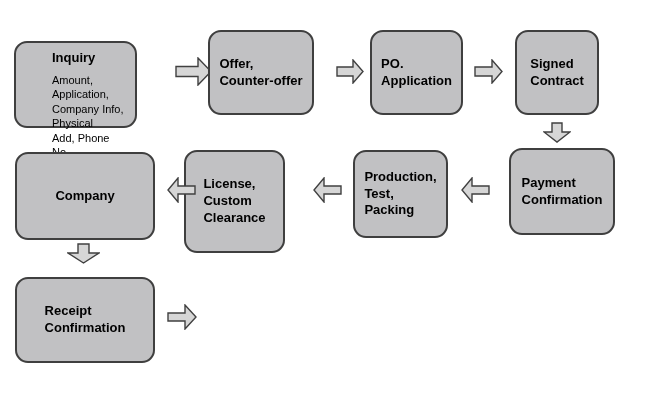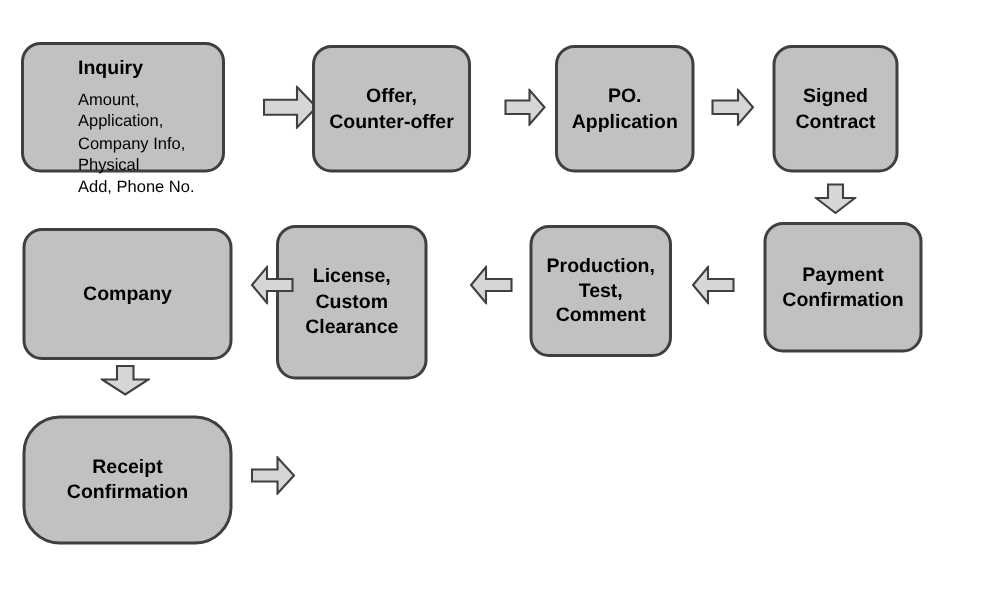--- a/index.html
+++ b/index.html
@@ -24,21 +24,20 @@
     background:var(--node-fill);
     border:2px solid var(--node-border);
     border-radius:13px;
     font-size:13px;
     line-height:1.3;
   }
   .node.center{
     display:flex;
     align-items:center;
     justify-content:center;
-    text-align:center;
     font-weight:bold;
     white-space:pre-line;
   }
   .node.detail{
     padding:7px 10px;
     text-align:left;
   }
   .node.detail .node-title{
     font-weight:bold;
     margin-bottom:6px;
@@ -56,21 +55,21 @@
     stroke:var(--arrow-border);
     stroke-width:1.4;
     stroke-linejoin:miter;
   }
 </style>
 </head>
 <body>
 
 <div class="canvas">
 
-  <div class="node detail" style="left:14px;top:28px;width:136px;height:87px;padding-left:36px;">
+  <div class="node detail" style="left:14px;top:41px;width:123px;height:87px;padding-left:36px;">
     <div class="node-title">Inquiry</div>
     <div class="node-body">Amount, Application,
 Company Info, Physical
 Add, Phone No.</div>
   </div>
 
   <span class="arrow" style="left:175px;top:57px;">
     <svg width="37" height="29" viewBox="0 0 37 29">
       <polygon points="1,9.5 23,9.5 23,1 36,14.5 23,28 23,19.5 1,19.5"></polygon>
     </svg>
@@ -107,21 +106,21 @@
 Confirmation</div>
 
   <span class="arrow" style="left:461px;top:177px;">
     <svg width="29" height="26" viewBox="0 0 29 26">
       <polygon points="28,9 11,9 11,1 1,13 11,25 11,17 28,17"></polygon>
     </svg>
   </span>
 
   <div class="node center" style="left:353px;top:150px;width:95px;height:88px;">Production,
 Test,
-Comment</div>
+Packing</div>
 
   <span class="arrow" style="left:313px;top:177px;">
     <svg width="29" height="26" viewBox="0 0 29 26">
       <polygon points="28,9 11,9 11,1 1,13 11,25 11,17 28,17"></polygon>
     </svg>
   </span>
 
   <div class="node center" style="left:184px;top:150px;width:101px;height:103px;">License,
 Custom
 Clearance</div>
@@ -133,21 +132,21 @@
   </span>
 
   <div class="node center" style="left:15px;top:152px;width:140px;height:88px;">Company</div>
 
   <span class="arrow" style="left:67px;top:243px;">
     <svg width="33" height="21" viewBox="0 0 33 21">
       <polygon points="11,1 22,1 22,10 32,10 16.5,20 1,10 11,10"></polygon>
     </svg>
   </span>
 
-  <div class="node center" style="left:15px;top:277px;width:140px;height:86px;border-radius:25px;">Receipt
+  <div class="node center" style="left:15px;top:277px;width:140px;height:86px;">Receipt
 Confirmation</div>
 
   <span class="arrow" style="left:167px;top:304px;">
     <svg width="30" height="26" viewBox="0 0 30 26">
       <polygon points="1,9 18,9 18,1 29,13 18,25 18,17 1,17"></polygon>
     </svg>
   </span>
 
 
 </div>

